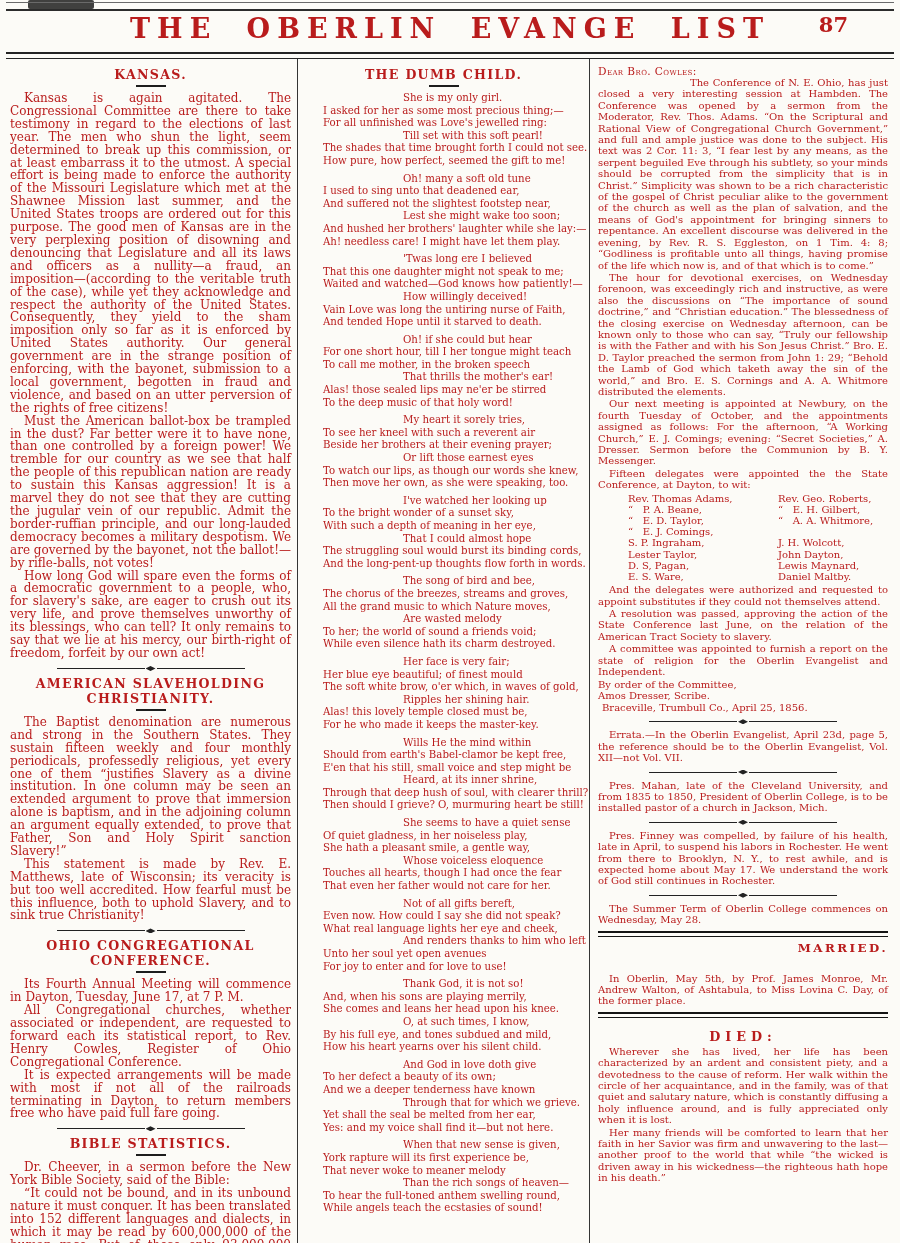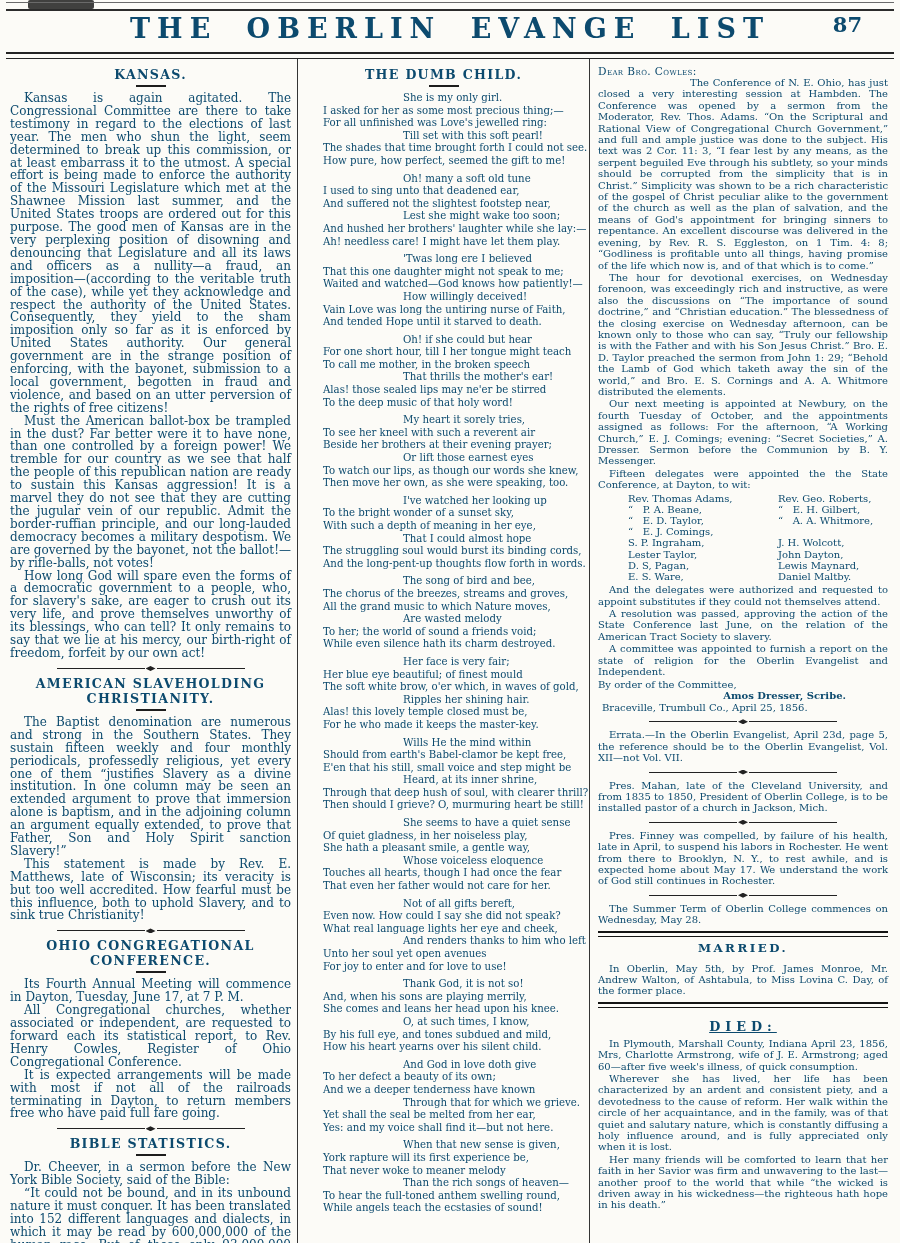--- a/index.html
+++ b/index.html
@@ -1,24 +1,24 @@
 <!DOCTYPE html>
 <html><head>
 <meta charset="utf-8">
 <style>
   html,body{margin:0;padding:0;background:#e9e8e4;}
   .page{
     width:900px;height:1243px;background:#fcfbf7;position:relative;overflow:hidden;
-    font-family:"DejaVu Serif","Liberation Serif",serif;color:#0c4a6e;box-sizing:border-box;
+    font-family:"DejaVu Serif","Liberation Serif",serif;color:#b91c1c;box-sizing:border-box;
   }
   .smudge{position:absolute;top:0;left:28px;width:66px;height:9px;background:#1e1e1e;opacity:.85;border-radius:2px;}
   .top-rules{position:absolute;top:2px;left:6px;right:6px;height:6px;border-top:1px solid #6a6a6a;border-bottom:2px solid #2c2c2c;}
   .masthead{position:relative;text-align:center;padding-top:13px;height:36px;}
   .masthead-title{font-size:27px;font-weight:700;letter-spacing:7px;word-spacing:13px;white-space:nowrap;}
-  .page-number{position:absolute;top:12px;right:38px;font-size:21px;font-weight:700;}
+  .page-number{position:absolute;top:12px;right:52px;font-size:21px;font-weight:700;}
   .mid-rule{margin:3px 6px 0;height:4px;border-top:2px solid #242424;border-bottom:1px solid #242424;}
   .cols{display:grid;grid-template-columns:291px 293px 300px;margin:0 6px;align-items:start;}
   .col{box-sizing:border-box;padding-top:6px;min-height:1190px;}
   .col1{padding-left:4px;padding-right:6px;}
   .col2{border-left:1px solid #343434;border-right:1px solid #343434;padding-left:7px;padding-right:7px;}
   .col3{padding-left:8px;padding-right:2px;}
 
   .art-heading{text-align:center;font-size:12.6px;font-weight:700;letter-spacing:1.3px;margin-top:2px;}
   .head-rule{width:30px;height:2px;background:#1d1d1d;margin:3px auto 5px;}
   .divider{display:flex;align-items:center;justify-content:center;width:188px;margin:6px auto 5px;}
@@ -33,25 +33,25 @@
 
   .col3 .para{font-size:10px;line-height:11.4px;text-align:justify;text-indent:11px;margin:0 0 1px;}
   .salutation{font-size:10.6px;line-height:12px;font-variant:small-caps;letter-spacing:.4px;margin:0;}
   .p-deep{text-indent:92px !important;}
   .sp{margin-top:4px !important;}
   .delegates{margin:2px 0 2px 30px;}
   .drow{display:grid;grid-template-columns:150px auto;}
   .dcell{font-size:10px;line-height:11.2px;white-space:pre-wrap;}
   .bline{font-size:10px;line-height:11.6px;margin:0;}
   .byline-center{text-align:left;}
-  .byline-right{text-align:right;padding-right:42px;font-weight:bold;}
+  .byline-right{text-align:left;padding-right:42px;}
   .byline-left{text-indent:4px;}
   .double-rule{height:3px;border-top:2px solid #141414;border-bottom:1px solid #141414;margin:5px 0 4px;}
-  .married-heading{text-align:center;font-size:11.8px;font-weight:700;letter-spacing:2.5px;margin:1px 0 8px;}
-  .died-heading{text-align:center;font-size:12.8px;font-weight:700;letter-spacing:5px;margin:11px 0 2px;text-decoration:underline;}
+  .married-heading{text-align:right;font-size:11.8px;font-weight:700;letter-spacing:2.5px;margin:1px 0 18px;}
+  .died-heading{text-align:center;font-size:12.8px;font-weight:700;letter-spacing:5px;margin:11px 0 2px;}
 </style>
 </head>
 <body>
 
 <div class="page">
   <div class="smudge"></div>
   <div class="top-rules"></div>
 
   <div class="masthead">
     <span class="masthead-title">THE OBERLIN EVANGE LIST</span>
@@ -289,18 +289,17 @@
           <span class="dline"></span>
           <span class="ddiamond"></span>
           <span class="dline"></span>
         </div>
         <p class="para">The Summer Term of Oberlin College commences on Wednesday, May 28.</p>
         <div class="double-rule"></div>
         <div class="married-heading">MARRIED.</div>
         <p class="para">In Oberlin, May 5th, by Prof. James Monroe, Mr. Andrew Walton, of Ashtabula, to Miss Lovina C. Day, of the former place.</p>
         <div class="double-rule"></div>
         <div class="died-heading">DIED:</div>
-        <p class="para sp">In Plymouth, Marshall County, Indiana April 23, 1856, Mrs, Charlotte Armstrong, wife of J. E. Armstrong; aged 60—after five week's illness, of quick consumption.</p>
         <p class="para">Wherever she has lived, her life has been characterized by an ardent and consistent piety, and a devotedness to the cause of reform. Her walk within the circle of her acquaintance, and in the family, was of that quiet and salutary nature, which is constantly diffusing a holy influence around, and is fully appreciated only when it is lost.</p>
         <p class="para">Her many friends will be comforted to learn that her faith in her Savior was firm and unwavering to the last—another proof to the world that while “the wicked is driven away in his wickedness—the righteous hath hope in his death.”</p>
       </div>
   </div>
 </div>
 
 </body></html>

